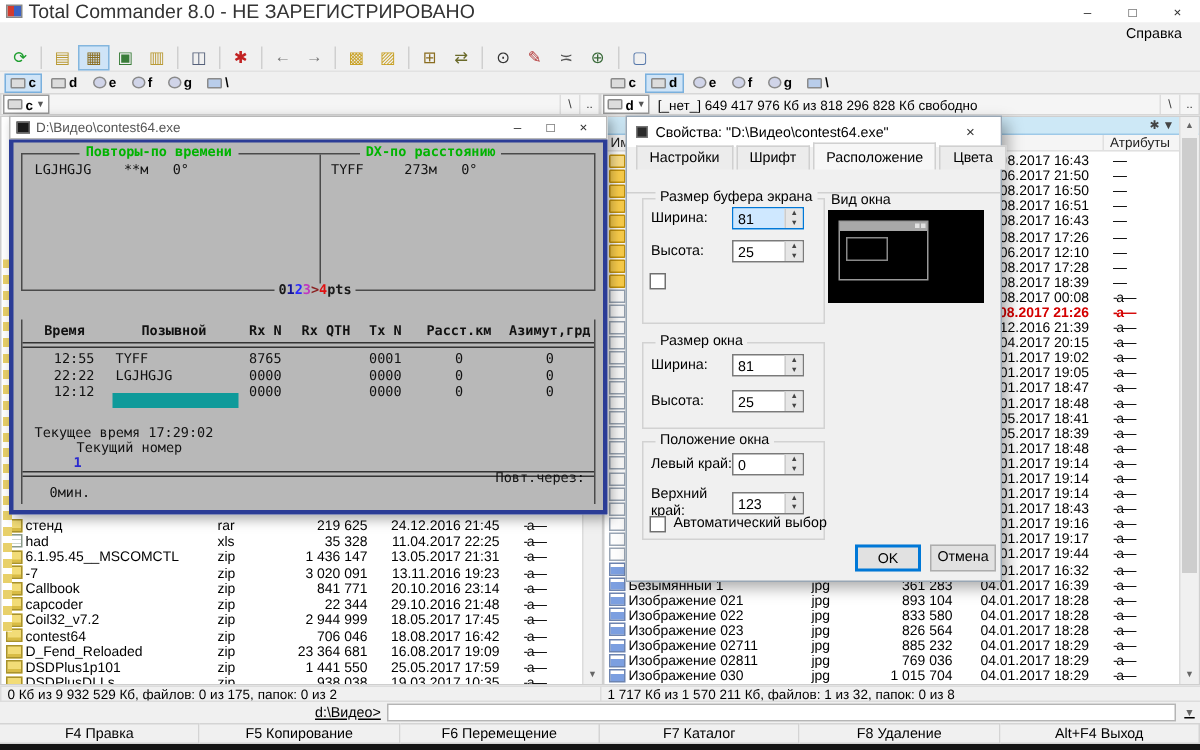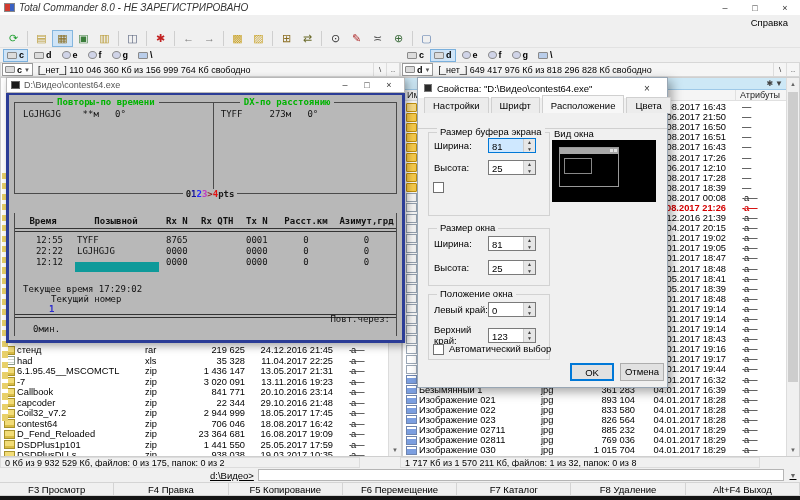--- a/index.html
+++ b/index.html
@@ -2,21 +2,21 @@
 <html><head>
 <meta charset="utf-8">
 <style>
 *{margin:0;padding:0;box-sizing:border-box;}
 body{background:#444;}
 .screen{position:relative;width:800px;height:500px;background:#f0f0f0;overflow:hidden;
   font-family:"Liberation Sans",sans-serif;font-size:10px;color:#000;}
 
 .titlebar{position:absolute;top:0;left:0;right:0;height:15px;background:#fff;display:flex;align-items:center;padding-left:4px;gap:4px;}
 .tc-logo{width:11px;height:9px;border:1px solid #888;background:linear-gradient(90deg,#d23b2f 50%,#3b62c4 50%);}
-.title-text{font-size:10px;color:#333;font-style:italic;}
+.title-text{font-size:13px;color:#333;}
 .win-controls{margin-left:auto;display:flex;}
 .win-btn{width:30px;height:15px;display:flex;align-items:center;justify-content:center;font-size:9px;color:#333;}
 .menubar{position:absolute;top:15px;left:0;right:0;height:14px;display:flex;align-items:center;background:#f0f0f0;}
 .menu-item{padding:0 7px;font-size:9.5px;margin-top:36px;}
 .menu-help{margin-left:auto;padding:0 12px;font-size:9.5px;}
 .toolbar{position:absolute;top:29px;left:0;right:0;height:19px;background:#f0f0f0;display:flex;align-items:center;padding-left:3px;border-bottom:1px solid #e2e2e2;}
 .tb-btn{width:21px;height:17px;display:flex;align-items:center;justify-content:center;font-size:11px;border:1px solid transparent;}
 .tb-btn.active{background:#cfe4f7;border-color:#84b6de;}
 .tb-sep{width:1px;height:15px;background:#cfcfcf;margin:0 3px;}
 
@@ -60,21 +60,21 @@
 .ficon[data-icon="folder"],.ficon[data-icon="updir"]{background:#ffd24d;border-color:#c8960c;border-radius:1px;}
 .ficon[data-icon="updir"]{background:#ffe28a;}
 .ficon[data-icon="file"]{background:#fdfdfd;border-color:#9aa6b5;}
 .scrollbar{position:absolute;top:0;bottom:0;right:0;width:13px;background:#f0f0f0;border-left:1px solid #dcdcdc;}
 .scroll-arrow{position:absolute;left:0;right:0;height:12px;display:flex;align-items:center;justify-content:center;font-size:6px;color:#666;}
 .scroll-arrow.up{top:0;}.scroll-arrow.down{bottom:0;}
 .scroll-thumb{position:absolute;left:1px;right:1px;background:#cdcdcd;}
 .hidden-strip{position:absolute;left:1px;top:95px;width:6px;height:248px;z-index:2;
   background:repeating-linear-gradient(180deg,#e8d06a 0 6px,#fff 6px 10.5px);}
 
-.statusbar{position:absolute;bottom:32px;height:11px;width:360px;background:#f0f0f0;border:1px solid #dcdcdc;font-size:9px;padding:0 4px;white-space:nowrap;overflow:hidden;}
+.statusbar{position:absolute;bottom:32px;height:11px;width:436px;background:#f0f0f0;border:1px solid #dcdcdc;font-size:9px;padding:0 4px;white-space:nowrap;overflow:hidden;}
 .statusbar.rightside{left:400px;}
 .cmdline{position:absolute;left:0;right:0;bottom:18px;height:14px;display:flex;align-items:center;background:#f0f0f0;text-decoration:underline;}
 .cmd-prompt{margin-left:210px;font-size:9.5px;white-space:nowrap;}
 .cmd-input{flex:1;height:12px;margin:0 2px 0 4px;border:1px solid #b5b5b5;background:#fff;}
 .cmd-drop{width:14px;text-align:center;font-size:7px;color:#666;}
 .fkeys{position:absolute;left:0;right:0;bottom:4px;height:14px;display:flex;}
 .fkey{flex:1;display:flex;align-items:center;justify-content:center;font-size:9.5px;background:#f0f0f0;border:1px solid #d4d4d4;border-left:none;}
 .screen-bottom{position:absolute;left:0;right:0;bottom:0;height:4px;background:#151515;}
 
 .console{position:absolute;left:6px;top:77px;width:399px;height:266px;z-index:5;box-shadow:3px 3px 8px rgba(0,0,0,.35);}
@@ -245,21 +245,20 @@
         <span>\</span>
       </span>
     </div>
 
   <div class="driveinfo">
     <span class="drive-combo">
         <span class="drive-ico"></span>
         <span>c</span>
         <span class="combo-arrow">▼</span>
       </span>
-    <span class="info-text">[_нет_] 110 046 360 Кб из 156 999 764 Кб свободно</span>
     <span class="corner-btns">
         <span class="corner-btn">\</span>
         <span class="corner-btn">..</span>
       </span>
   </div>
   <div class="driveinfo rightside">
     <span class="drive-combo">
         <span class="drive-ico"></span>
         <span>d</span>
         <span class="combo-arrow">▼</span>
@@ -678,21 +677,20 @@
   <div class="statusbar">0 Кб из 9 932 529 Кб, файлов: 0 из 175, папок: 0 из 2</div>
   <div class="statusbar rightside">1 717 Кб из 1 570 211 Кб, файлов: 1 из 32, папок: 0 из 8</div>
 
   <div class="cmdline">
     <span class="cmd-prompt">d:\Видео&gt;</span>
     <span class="cmd-input"></span>
     <span class="cmd-drop">▼</span>
   </div>
 
   <div class="fkeys">
-      <span class="fkey">F3 Просмотр</span>
       <span class="fkey">F4 Правка</span>
       <span class="fkey">F5 Копирование</span>
       <span class="fkey">F6 Перемещение</span>
       <span class="fkey">F7 Каталог</span>
       <span class="fkey">F8 Удаление</span>
       <span class="fkey">Alt+F4 Выход</span>
     </div>
   <div class="screen-bottom"></div>
 
   <div class="console">

